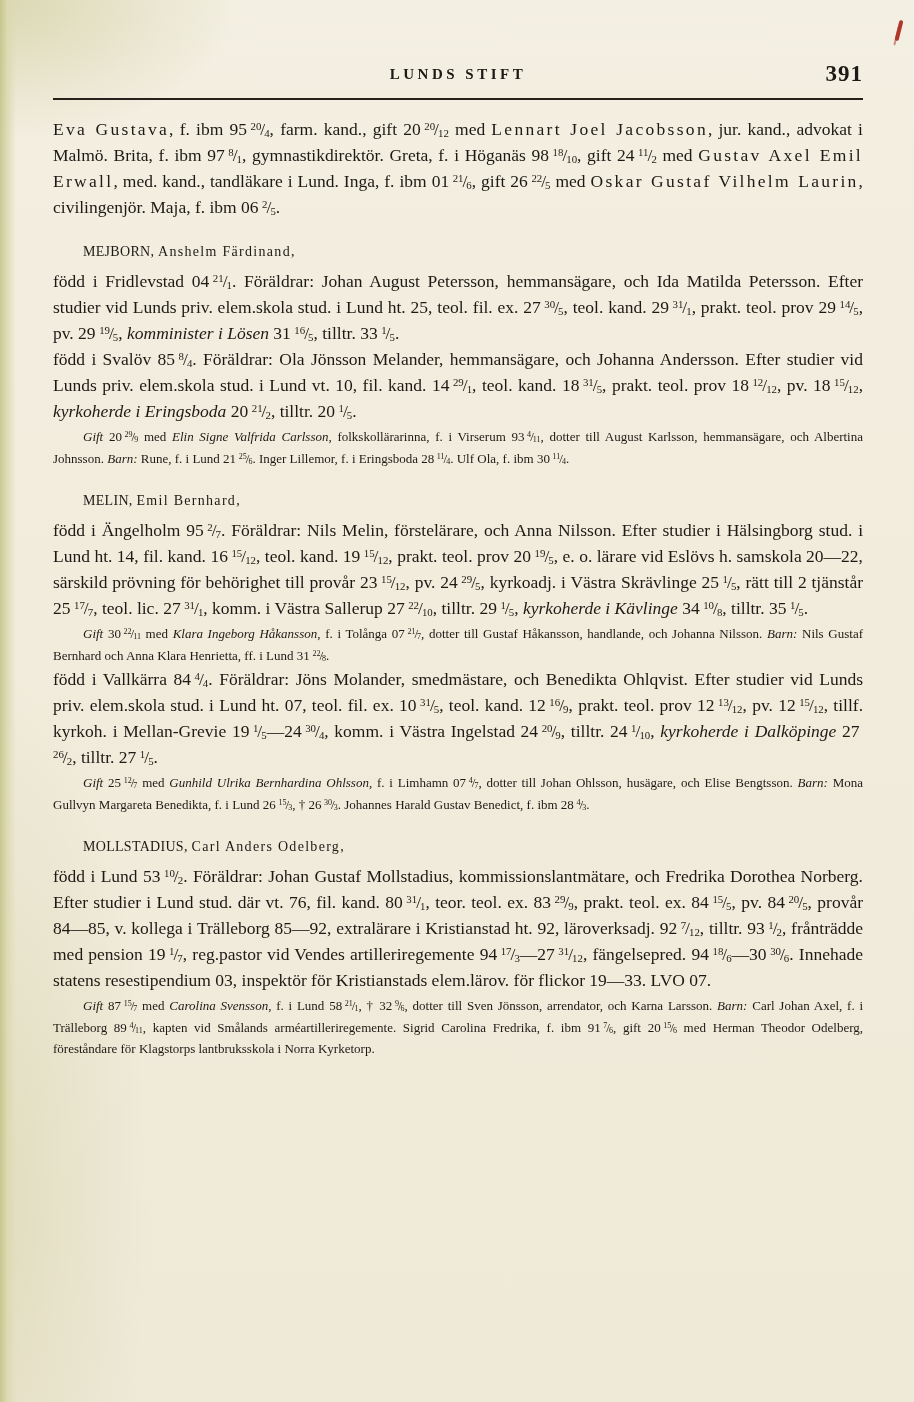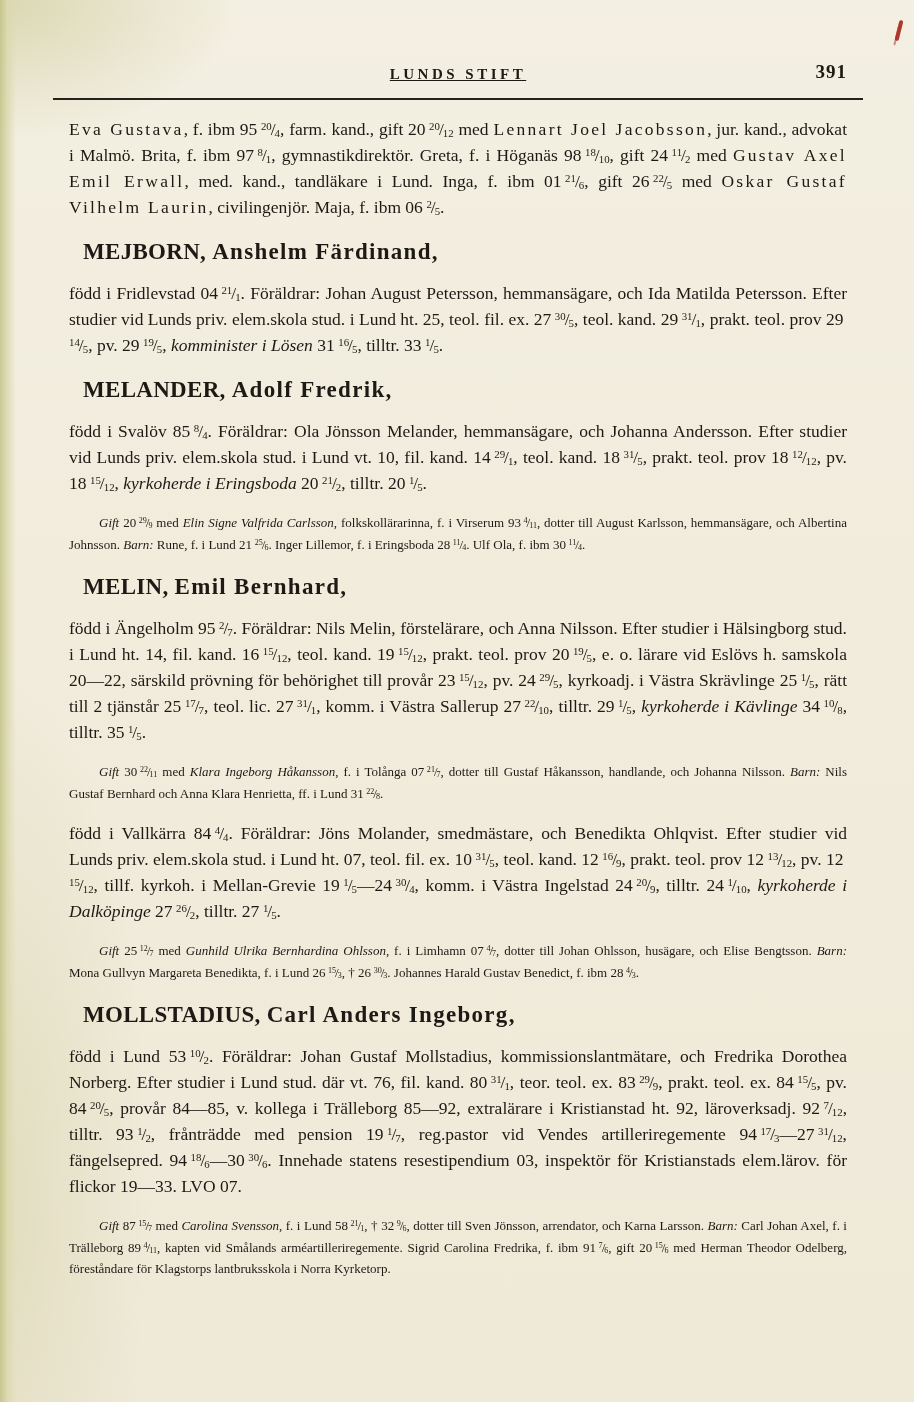--- a/index.html
+++ b/index.html
@@ -25,42 +25,42 @@
     position:absolute;top:20px;right:13px;width:4px;height:21px;
     background:#b0372b;border-radius:2px;transform:rotate(14deg);
     box-shadow:-1px 6px 0 -1px rgba(176,55,43,.55);
   }
   .content{
     position:absolute;left:53px;right:51px;top:66px;
   }
   .header{position:relative;height:26px;}
   .running-title{
     display:block;text-align:center;
-    font-size:15px;font-weight:700;letter-spacing:3.5px;text-decoration:underline;
+    font-size:15px;font-weight:700;letter-spacing:3.5px;
   }
   .page-number{
-    position:absolute;right:16px;top:-5px;
-    font-size:19px;font-weight:700;letter-spacing:1px;
+    position:absolute;right:0;top:-5px;
+    font-size:23px;font-weight:700;letter-spacing:1px;
   }
   .rule{
     border:none;border-top:2.5px solid #26221b;
     margin:6px 0 16px 0;
   }
-  p{margin:16px;}
+  p{margin:0;}
   .body{
     font-size:17.5px;line-height:26px;text-align:justify;
     text-indent:0;
   }
   .small{
     font-size:13px;line-height:21.5px;text-align:justify;
     text-indent:30px;margin-top:2px;
   }
   .entry-heading{
     margin:20px 0 4px 0;padding-left:30px;
-    font-size:23px;font-weight:700;line-height:24px;letter-spacing:.3px;
+    font-size:14px;font-weight:400;line-height:24px;letter-spacing:.3px;
   }
   .entry-heading .sperr{letter-spacing:1.3px;}
   .sperr{letter-spacing:2.3px;}
   .frac{white-space:nowrap;}
   .frac sup{font-size:.62em;vertical-align:.5em;line-height:0;letter-spacing:0;}
   .frac sub{font-size:.62em;vertical-align:-.18em;line-height:0;letter-spacing:0;}
   .frac .sl{margin:0 -1px;}
 </style>
 </head>
 <body>
@@ -75,29 +75,28 @@
       <span class="running-title">LUNDS STIFT</span>
       <span class="page-number">391</span>
     </div>
     <hr class="rule">
 
     <p class="body rich"><span class="sperr">Eva Gustava</span>, f. ibm 95 <span class="frac"><sup>20</sup><span class="sl">/</span><sub>4</sub></span>, farm. kand., gift 20 <span class="frac"><sup>20</sup><span class="sl">/</span><sub>12</sub></span> med <span class="sperr">Lennart Joel Jacobsson</span>, jur. kand., advokat i Malmö. Brita, f. ibm 97 <span class="frac"><sup>8</sup><span class="sl">/</span><sub>1</sub></span>, gymnastikdirektör. Greta, f. i Höganäs 98 <span class="frac"><sup>18</sup><span class="sl">/</span><sub>10</sub></span>, gift 24 <span class="frac"><sup>11</sup><span class="sl">/</span><sub>2</sub></span> med <span class="sperr">Gustav Axel Emil Erwall</span>, med. kand., tandläkare i Lund. Inga, f. ibm 01 <span class="frac"><sup>21</sup><span class="sl">/</span><sub>6</sub></span>, gift 26 <span class="frac"><sup>22</sup><span class="sl">/</span><sub>5</sub></span> med <span class="sperr">Oskar Gustaf Vilhelm Laurin</span>, civilingenjör. Maja, f. ibm 06 <span class="frac"><sup>2</sup><span class="sl">/</span><sub>5</sub></span>.</p>
 
     <h3 class="entry-heading rich">MEJBORN, <span class="sperr">Anshelm Färdinand</span>,</h3>
     <p class="body rich">född i Fridlevstad 04 <span class="frac"><sup>21</sup><span class="sl">/</span><sub>1</sub></span>. Föräldrar: Johan August Petersson, hemmansägare, och Ida Matilda Petersson. Efter studier vid Lunds priv. elem.skola stud. i Lund ht. 25, teol. fil. ex. 27 <span class="frac"><sup>30</sup><span class="sl">/</span><sub>5</sub></span>, teol. kand. 29 <span class="frac"><sup>31</sup><span class="sl">/</span><sub>1</sub></span>, prakt. teol. prov 29 <span class="frac"><sup>14</sup><span class="sl">/</span><sub>5</sub></span>, pv. 29 <span class="frac"><sup>19</sup><span class="sl">/</span><sub>5</sub></span>, <i>komminister i Lösen</i> 31 <span class="frac"><sup>16</sup><span class="sl">/</span><sub>5</sub></span>, tilltr. 33 <span class="frac"><sup>1</sup><span class="sl">/</span><sub>5</sub></span>.</p>
 
-    <h3 class="entry-heading rich">MELANDER, <span class="sperr">Adolf Fredrik</span>,</h3>
     <p class="body rich">född i Svalöv 85 <span class="frac"><sup>8</sup><span class="sl">/</span><sub>4</sub></span>. Föräldrar: Ola Jönsson Melander, hemmansägare, och Johanna Andersson. Efter studier vid Lunds priv. elem.skola stud. i Lund vt. 10, fil. kand. 14 <span class="frac"><sup>29</sup><span class="sl">/</span><sub>1</sub></span>, teol. kand. 18 <span class="frac"><sup>31</sup><span class="sl">/</span><sub>5</sub></span>, prakt. teol. prov 18 <span class="frac"><sup>12</sup><span class="sl">/</span><sub>12</sub></span>, pv. 18 <span class="frac"><sup>15</sup><span class="sl">/</span><sub>12</sub></span>, <i>kyrkoherde i Eringsboda</i> 20 <span class="frac"><sup>21</sup><span class="sl">/</span><sub>2</sub></span>, tilltr. 20 <span class="frac"><sup>1</sup><span class="sl">/</span><sub>5</sub></span>.</p>
     <p class="small rich"><i>Gift</i> 20 <span class="frac"><sup>29</sup><span class="sl">/</span><sub>9</sub></span> med <i>Elin Signe Valfrida Carlsson</i>, folkskollärarinna, f. i Virserum 93 <span class="frac"><sup>4</sup><span class="sl">/</span><sub>11</sub></span>, dotter till August Karlsson, hemmansägare, och Albertina Johnsson. <i>Barn:</i> Rune, f. i Lund 21 <span class="frac"><sup>25</sup><span class="sl">/</span><sub>6</sub></span>. Inger Lillemor, f. i Eringsboda 28 <span class="frac"><sup>11</sup><span class="sl">/</span><sub>4</sub></span>. Ulf Ola, f. ibm 30 <span class="frac"><sup>11</sup><span class="sl">/</span><sub>4</sub></span>.</p>
 
     <h3 class="entry-heading rich">MELIN, <span class="sperr">Emil Bernhard</span>,</h3>
     <p class="body rich">född i Ängelholm 95 <span class="frac"><sup>2</sup><span class="sl">/</span><sub>7</sub></span>. Föräldrar: Nils Melin, förstelärare, och Anna Nilsson. Efter studier i Hälsingborg stud. i Lund ht. 14, fil. kand. 16 <span class="frac"><sup>15</sup><span class="sl">/</span><sub>12</sub></span>, teol. kand. 19 <span class="frac"><sup>15</sup><span class="sl">/</span><sub>12</sub></span>, prakt. teol. prov 20 <span class="frac"><sup>19</sup><span class="sl">/</span><sub>5</sub></span>, e. o. lärare vid Eslövs h. samskola 20—22, särskild prövning för behörighet till provår 23 <span class="frac"><sup>15</sup><span class="sl">/</span><sub>12</sub></span>, pv. 24 <span class="frac"><sup>29</sup><span class="sl">/</span><sub>5</sub></span>, kyrkoadj. i Västra Skrävlinge 25 <span class="frac"><sup>1</sup><span class="sl">/</span><sub>5</sub></span>, rätt till 2 tjänstår 25 <span class="frac"><sup>17</sup><span class="sl">/</span><sub>7</sub></span>, teol. lic. 27 <span class="frac"><sup>31</sup><span class="sl">/</span><sub>1</sub></span>, komm. i Västra Sallerup 27 <span class="frac"><sup>22</sup><span class="sl">/</span><sub>10</sub></span>, tilltr. 29 <span class="frac"><sup>1</sup><span class="sl">/</span><sub>5</sub></span>, <i>kyrkoherde i Kävlinge</i> 34 <span class="frac"><sup>10</sup><span class="sl">/</span><sub>8</sub></span>, tilltr. 35 <span class="frac"><sup>1</sup><span class="sl">/</span><sub>5</sub></span>.</p>
     <p class="small rich"><i>Gift</i> 30 <span class="frac"><sup>22</sup><span class="sl">/</span><sub>11</sub></span> med <i>Klara Ingeborg Håkansson</i>, f. i Tolånga 07 <span class="frac"><sup>21</sup><span class="sl">/</span><sub>7</sub></span>, dotter till Gustaf Håkansson, handlande, och Johanna Nilsson. <i>Barn:</i> Nils Gustaf Bernhard och Anna Klara Henrietta, ff. i Lund 31 <span class="frac"><sup>22</sup><span class="sl">/</span><sub>8</sub></span>.</p>
 
     <p class="body rich">född i Vallkärra 84 <span class="frac"><sup>4</sup><span class="sl">/</span><sub>4</sub></span>. Föräldrar: Jöns Molander, smedmästare, och Benedikta Ohlqvist. Efter studier vid Lunds priv. elem.skola stud. i Lund ht. 07, teol. fil. ex. 10 <span class="frac"><sup>31</sup><span class="sl">/</span><sub>5</sub></span>, teol. kand. 12 <span class="frac"><sup>16</sup><span class="sl">/</span><sub>9</sub></span>, prakt. teol. prov 12 <span class="frac"><sup>13</sup><span class="sl">/</span><sub>12</sub></span>, pv. 12 <span class="frac"><sup>15</sup><span class="sl">/</span><sub>12</sub></span>, tillf. kyrkoh. i Mellan-Grevie 19 <span class="frac"><sup>1</sup><span class="sl">/</span><sub>5</sub></span>—24 <span class="frac"><sup>30</sup><span class="sl">/</span><sub>4</sub></span>, komm. i Västra Ingelstad 24 <span class="frac"><sup>20</sup><span class="sl">/</span><sub>9</sub></span>, tilltr. 24 <span class="frac"><sup>1</sup><span class="sl">/</span><sub>10</sub></span>, <i>kyrkoherde i Dalköpinge</i> 27 <span class="frac"><sup>26</sup><span class="sl">/</span><sub>2</sub></span>, tilltr. 27 <span class="frac"><sup>1</sup><span class="sl">/</span><sub>5</sub></span>.</p>
     <p class="small rich"><i>Gift</i> 25 <span class="frac"><sup>12</sup><span class="sl">/</span><sub>7</sub></span> med <i>Gunhild Ulrika Bernhardina Ohlsson</i>, f. i Limhamn 07 <span class="frac"><sup>4</sup><span class="sl">/</span><sub>7</sub></span>, dotter till Johan Ohlsson, husägare, och Elise Bengtsson. <i>Barn:</i> Mona Gullvyn Margareta Benedikta, f. i Lund 26 <span class="frac"><sup>15</sup><span class="sl">/</span><sub>3</sub></span>, † 26 <span class="frac"><sup>30</sup><span class="sl">/</span><sub>3</sub></span>. Johannes Harald Gustav Benedict, f. ibm 28 <span class="frac"><sup>4</sup><span class="sl">/</span><sub>3</sub></span>.</p>
 
-    <h3 class="entry-heading rich">MOLLSTADIUS, <span class="sperr">Carl Anders Ingeborg</span>,</h3>
+    <h3 class="entry-heading rich">MOLLSTADIUS, <span class="sperr">Carl Anders Odelberg</span>,</h3>
     <p class="body rich">född i Lund 53 <span class="frac"><sup>10</sup><span class="sl">/</span><sub>2</sub></span>. Föräldrar: Johan Gustaf Mollstadius, kommissionslantmätare, och Fredrika Dorothea Norberg. Efter studier i Lund stud. där vt. 76, fil. kand. 80 <span class="frac"><sup>31</sup><span class="sl">/</span><sub>1</sub></span>, teor. teol. ex. 83 <span class="frac"><sup>29</sup><span class="sl">/</span><sub>9</sub></span>, prakt. teol. ex. 84 <span class="frac"><sup>15</sup><span class="sl">/</span><sub>5</sub></span>, pv. 84 <span class="frac"><sup>20</sup><span class="sl">/</span><sub>5</sub></span>, provår 84—85, v. kollega i Trälleborg 85—92, extralärare i Kristianstad ht. 92, läroverksadj. 92 <span class="frac"><sup>7</sup><span class="sl">/</span><sub>12</sub></span>, tilltr. 93 <span class="frac"><sup>1</sup><span class="sl">/</span><sub>2</sub></span>, frånträdde med pension 19 <span class="frac"><sup>1</sup><span class="sl">/</span><sub>7</sub></span>, reg.pastor vid Vendes artilleriregemente 94 <span class="frac"><sup>17</sup><span class="sl">/</span><sub>3</sub></span>—27 <span class="frac"><sup>31</sup><span class="sl">/</span><sub>12</sub></span>, fängelsepred. 94 <span class="frac"><sup>18</sup><span class="sl">/</span><sub>6</sub></span>—30 <span class="frac"><sup>30</sup><span class="sl">/</span><sub>6</sub></span>. Innehade statens resestipendium 03, inspektör för Kristianstads elem.lärov. för flickor 19—33. LVO 07.</p>
     <p class="small rich"><i>Gift</i> 87 <span class="frac"><sup>15</sup><span class="sl">/</span><sub>7</sub></span> med <i>Carolina Svensson</i>, f. i Lund 58 <span class="frac"><sup>21</sup><span class="sl">/</span><sub>1</sub></span>, † 32 <span class="frac"><sup>9</sup><span class="sl">/</span><sub>6</sub></span>, dotter till Sven Jönsson, arrendator, och Karna Larsson. <i>Barn:</i> Carl Johan Axel, f. i Trälleborg 89 <span class="frac"><sup>4</sup><span class="sl">/</span><sub>11</sub></span>, kapten vid Smålands arméartilleriregemente. Sigrid Carolina Fredrika, f. ibm 91 <span class="frac"><sup>7</sup><span class="sl">/</span><sub>6</sub></span>, gift 20 <span class="frac"><sup>15</sup><span class="sl">/</span><sub>6</sub></span> med Herman Theodor Odelberg, föreståndare för Klagstorps lantbruksskola i Norra Kyrketorp.</p>
 
   </div>
 </div>
 
 </body></html>

